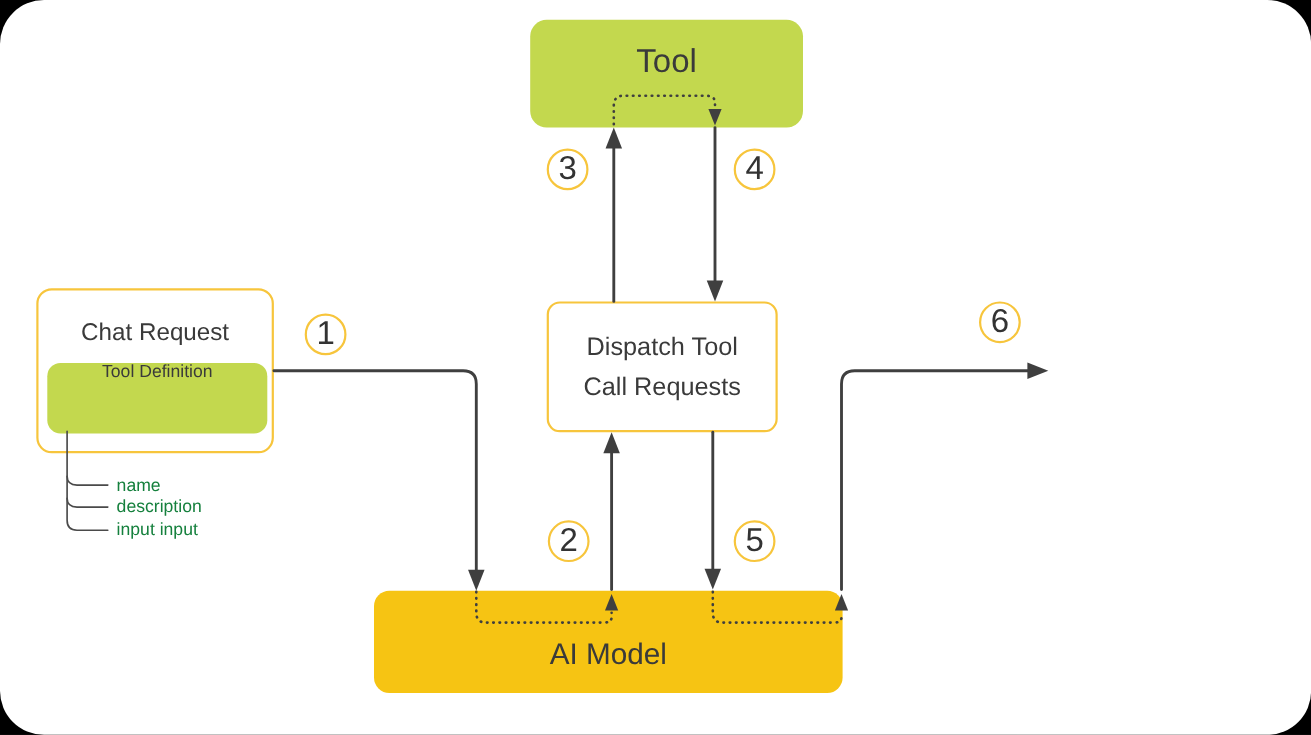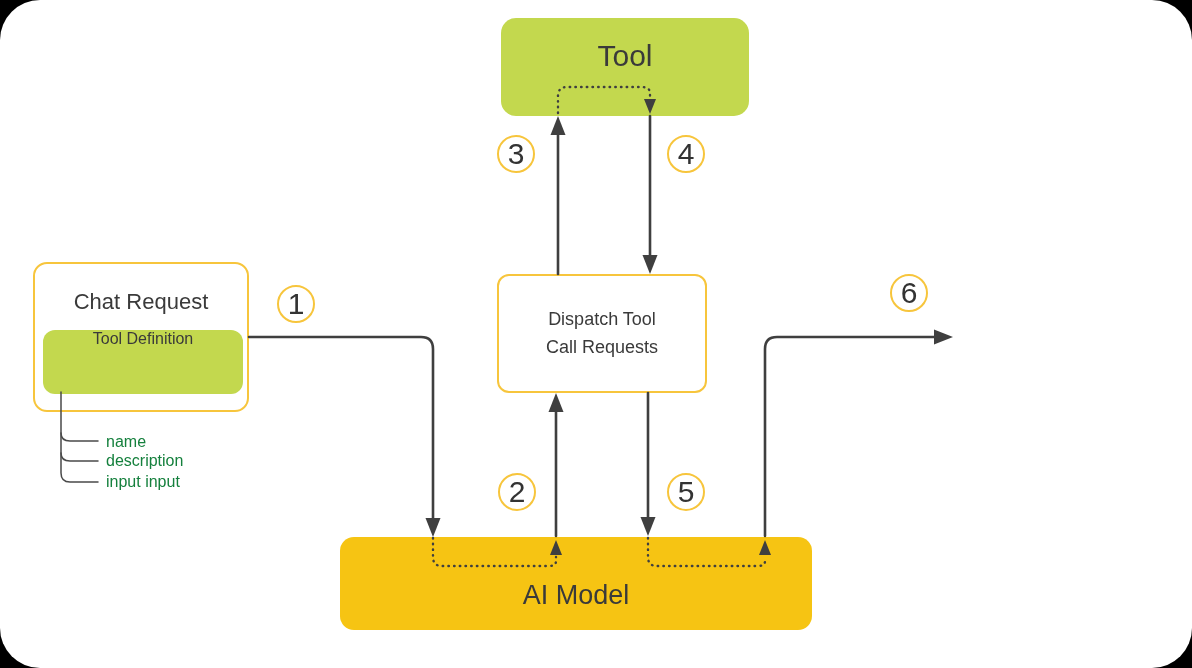--- a/index.html
+++ b/index.html
@@ -14,48 +14,48 @@
   }
   *{margin:0;padding:0;box-sizing:border-box;}
   html,body{width:1192px;height:668px;background:var(--page-bg);
     font-family:"Liberation Sans", sans-serif;color:var(--text);}
   .stage{position:absolute;left:0;top:0;width:1192px;height:668px;
     background:var(--card-bg);border-radius:40px;overflow:hidden;}
 
   .node,.panel,.box,.pill,.step,.anno{position:absolute;}
 
   
-  .tool{left:501px;top:18px;width:248px;height:98px;background:var(--green-fill);
+  .tool{left:482px;top:18px;width:248px;height:98px;background:var(--green-fill);
     border-radius:15px;display:flex;align-items:center;justify-content:center;
     padding-bottom:22px;font-size:30px;}
 
   
   .spring{left:340px;top:193px;width:523px;height:265px;
     border:2px solid var(--gold-border);border-radius:14px;background:transparent;}
   .spring-header{height:52px;border-bottom:2px solid var(--gold-border);
     display:flex;align-items:center;padding-left:18px;font-size:26px;}
 
   
   .dispatch{left:497px;top:274px;width:210px;height:119px;background:#fff;
     border:2px solid var(--gold-border);border-radius:12px;
     display:flex;align-items:center;justify-content:center;text-align:center;
-    font-size:18px;line-height:1.55;white-space:pre-line;}
+    font-size:23px;line-height:1.55;white-space:pre-line;}
 
   
   .chat-request{left:33px;top:262px;width:216px;height:150px;background:#fff;
     border:2px solid var(--gold-border);border-radius:14px;}
   .chat-request-title{margin-top:25px;text-align:center;font-size:22px;}
   .tool-def{left:8px;top:66px;width:200px;height:64px;background:var(--green-fill);
     border-radius:12px;display:flex;justify-content:center;font-size:16px;}
   .chat-response{left:955px;top:262px;width:208px;height:149px;background:#fff;
     border:2px solid var(--gold-border);border-radius:14px;
     display:flex;align-items:center;justify-content:center;font-size:23px;}
 
   
-  .ai-model{left:340px;top:537px;width:472px;height:93px;background:var(--gold-fill);
+  .ai-model{left:340px;top:537px;width:426px;height:93px;background:var(--gold-fill);
     border-radius:14px;display:flex;align-items:center;justify-content:center;
     padding-top:24px;font-size:27px;}
 
   
   .step{width:38px;height:38px;border:2px solid var(--gold-border);border-radius:50%;
     background:#fff;display:flex;align-items:center;justify-content:center;
     font-size:30px;font-weight:300;color:#333;}
   .s1{left:277px;top:285px;} .s2{left:498px;top:473px;} .s3{left:497px;top:135px;}
   .s4{left:667px;top:135px;} .s5{left:667px;top:473px;} .s6{left:890px;top:274px;}
 

